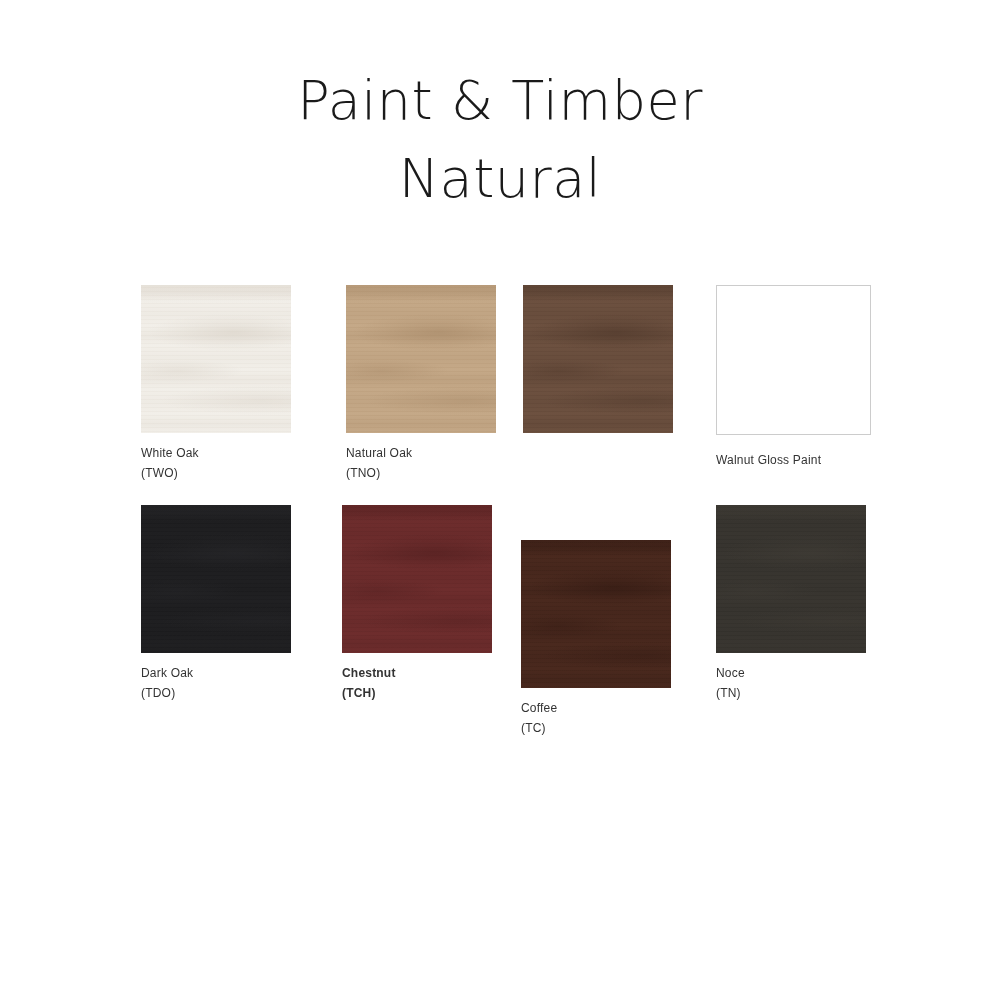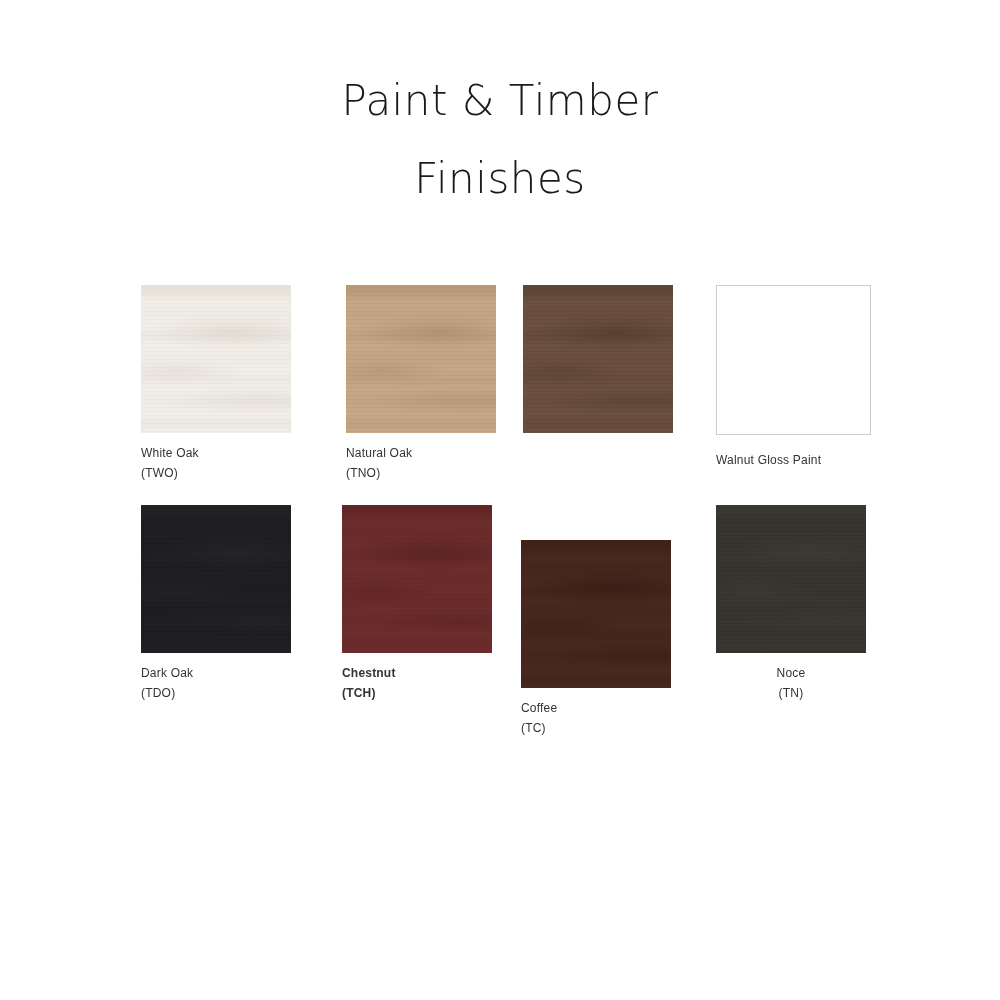--- a/index.html
+++ b/index.html
@@ -19,21 +19,21 @@
   .title-block {
     position: absolute;
     top: 62px;
     left: 0;
     width: 1000px;
     text-align: center;
   }
   .title-line {
     font-family: "DejaVu Sans", sans-serif;
     font-weight: 200;
-    font-size: 42px;
+    font-size: 54px;
     line-height: 78px;
     letter-spacing: 0.5px;
     color: #1a1a1a;
     white-space: pre;
   }
 
   
   .grid {
     position: absolute;
     top: 285px;
@@ -51,21 +51,21 @@
   }
   .cell.c0 { left: 0px; }
   .cell.c1 { left: 190px; padding-left: 15px; }
   .cell.c2 { left: 382px; }
   .cell.c3 { left: 575px; }
 
   
   .row2 .cell.c0 { left: 0px; }
   .row2 .cell.c1 { left: 186px; font-weight: bold; }
   .row2 .cell.c2 { left: 380px; margin-top: 35px; }
-  .row2 .cell.c3 { left: 575px; text-align: center; }
+  .row2 .cell.c3 { left: 575px; }
 
   .swatch {
     width: 150px;
     height: 148px;
     position: relative;
     overflow: hidden;
     background-color: #ccc;
   }
   
   .swatch.bordered {
@@ -93,21 +93,21 @@
     letter-spacing: 0.2px;
   }
   .caption .code { display: block; }
   .caption.single { margin-top: 15px; }
 </style>
 </head>
 <body>
 
 <div class="title-block">
   <div class="title-line">Paint &amp; Timber</div>
-  <div class="title-line">Finishes</div>
+  <div class="title-line">Natural</div>
 </div>
 
 <div class="grid">
 
   <div class="row row1">
 
     <div class="cell c0">
       <div class="swatch" style="background-color: rgb(242, 239, 233);">
         <div class="grain-fine" style="background: repeating-linear-gradient(0deg, rgba(0, 0, 0, 0) 0px, rgba(0, 0, 0, 0) 1px, rgba(222, 215, 205, 0.22) 1px, rgba(222, 215, 205, 0.22) 2px, rgba(0, 0, 0, 0) 2px, rgba(0, 0, 0, 0) 4px);"></div>
         <div class="grain-band" style="background: repeating-linear-gradient(0deg, rgba(207, 198, 186, 0) 0px, rgba(207, 198, 186, 0.16) 9px, rgba(207, 198, 186, 0) 19px, rgba(207, 198, 186, 0.1) 31px, rgba(207, 198, 186, 0) 44px);"></div>

